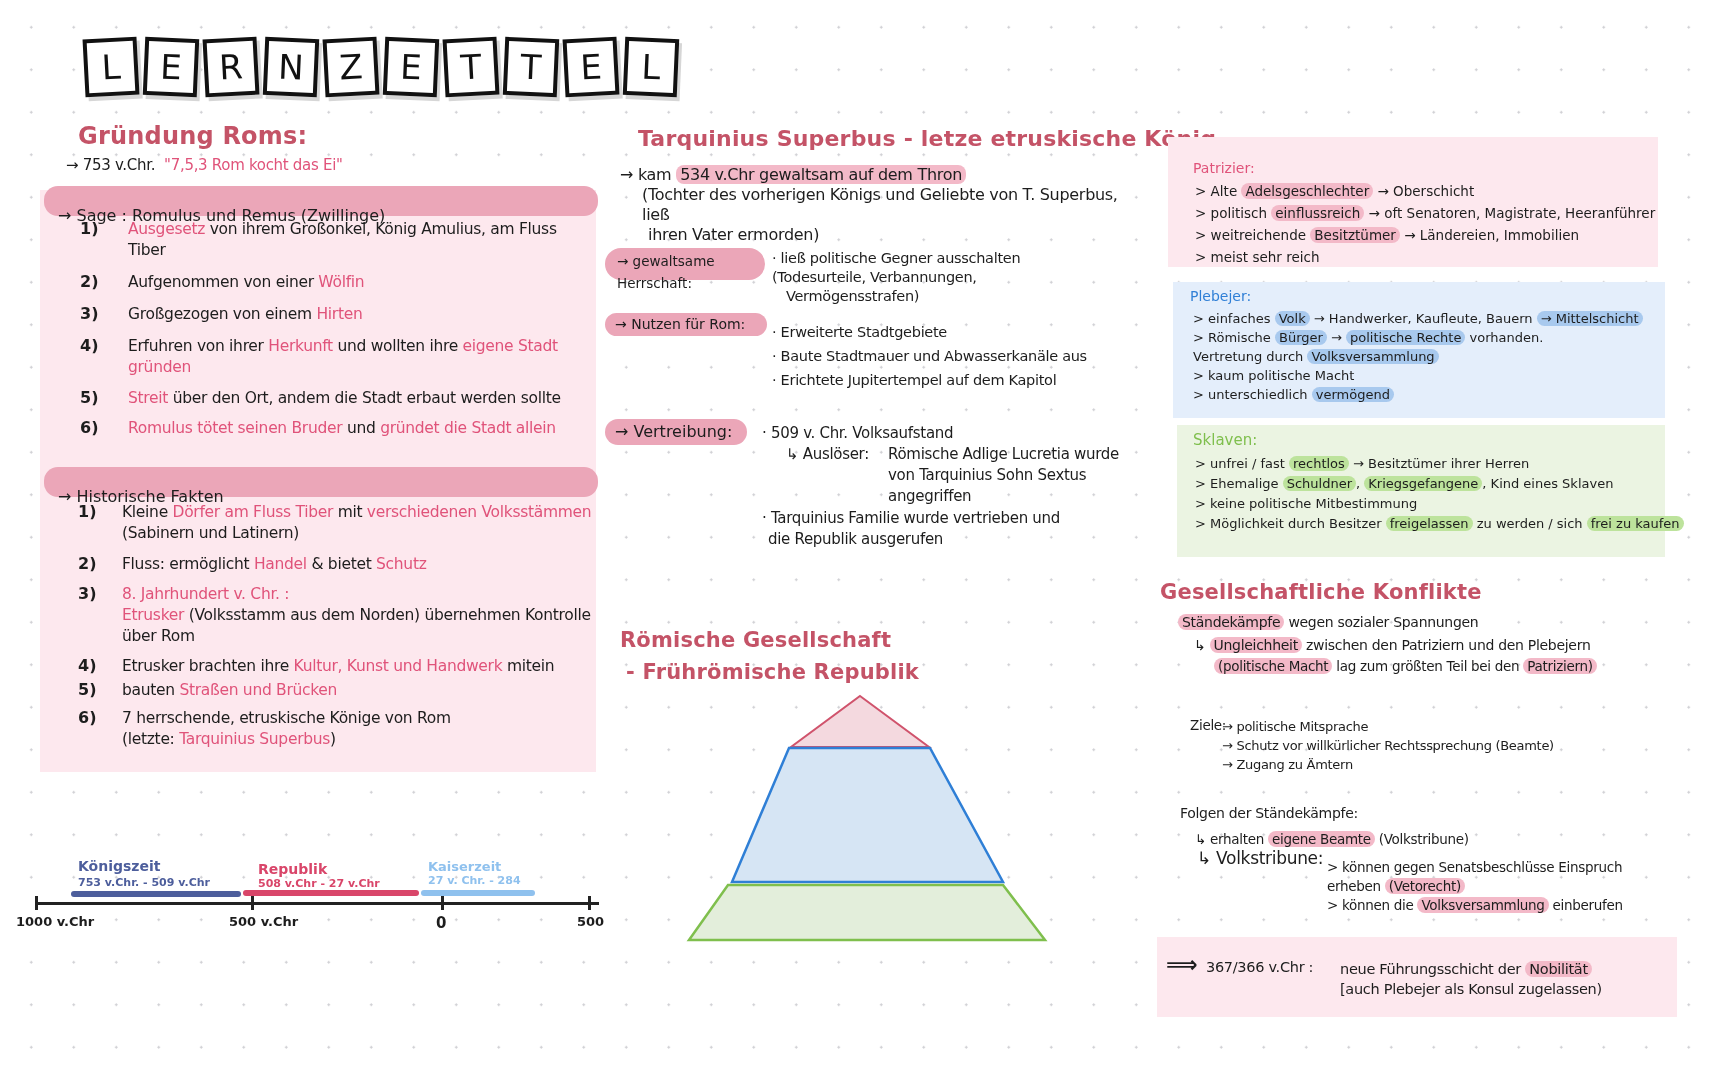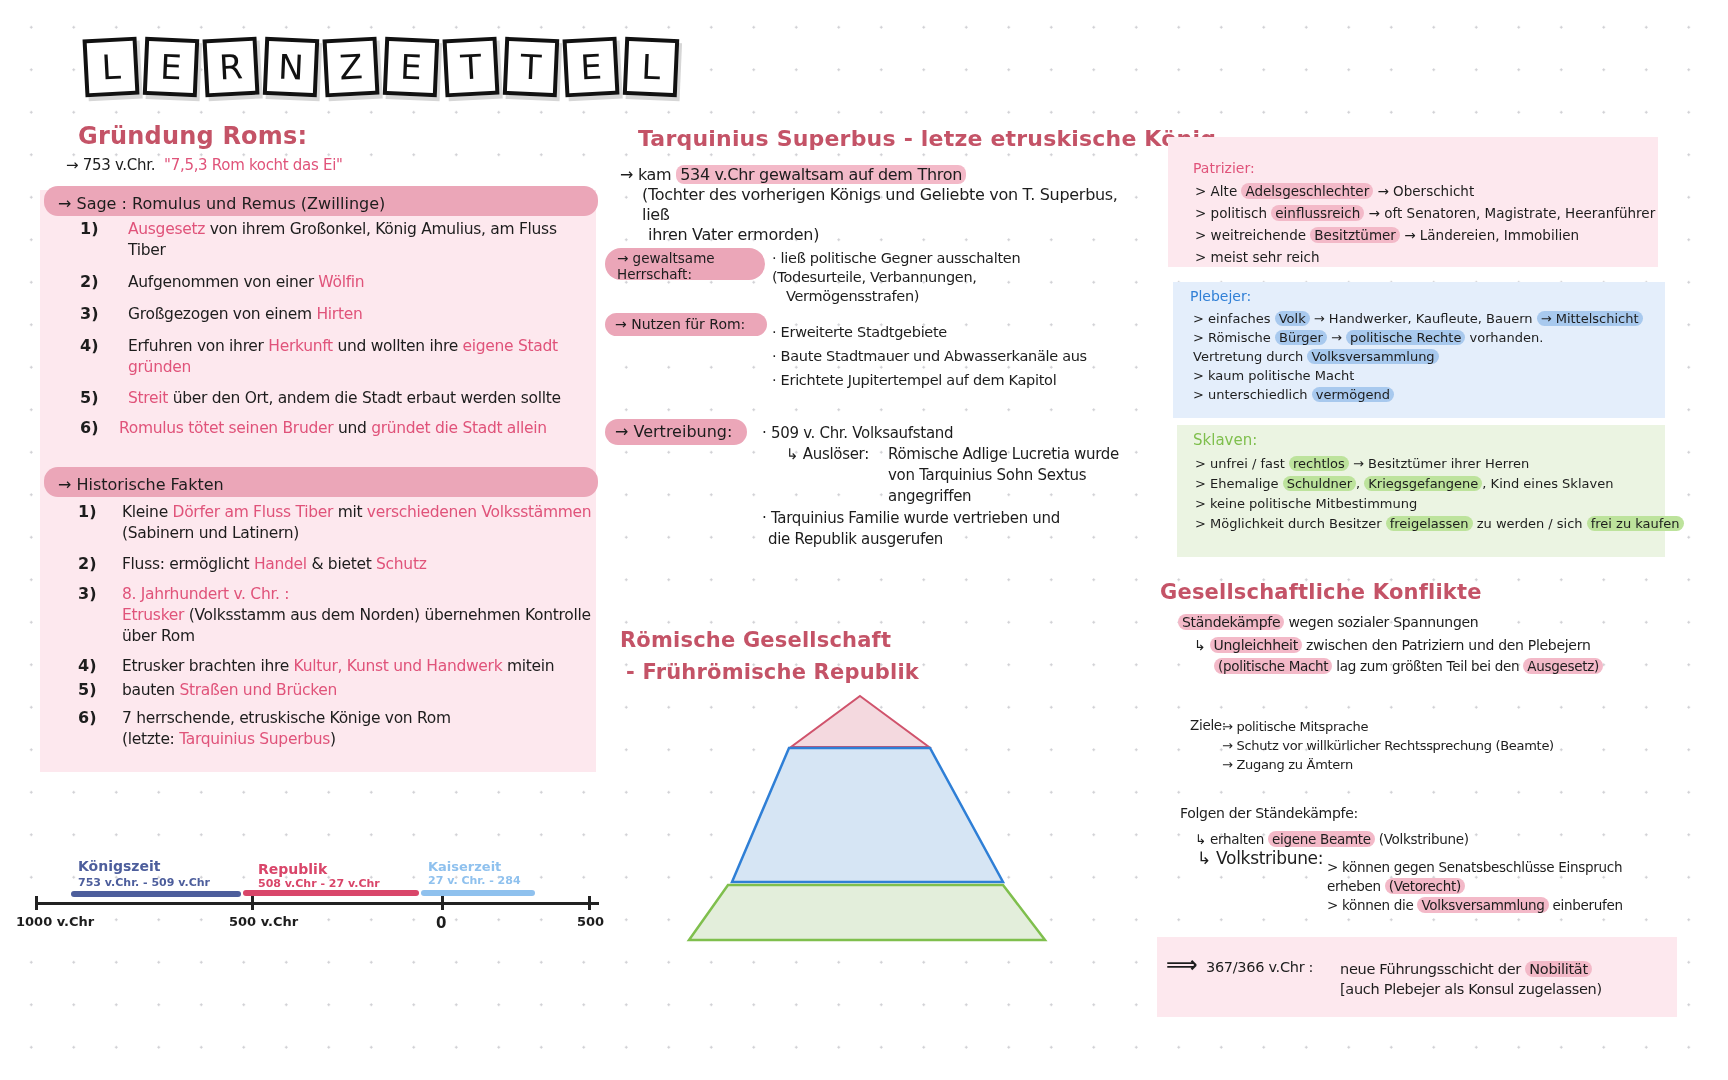--- a/index.html
+++ b/index.html
@@ -28,21 +28,21 @@
   }
   .tile:nth-child(odd) { transform: rotate(-3deg); }
   .tile:nth-child(even) { transform: rotate(2.5deg); }
 
   
   .box { position: absolute; }
   .pink-bg { background: #fde8ee; }
   .blue-bg { background: #e4eefb; }
   .green-bg { background: #ebf4e2; }
   .pill { background: #eba6b8; border-radius: 14px; }
-  .pill-text { font-size: 16px; color: #1d1d1d; padding: 8px 14px; }
+  .pill-text { font-size: 16px; color: #1d1d1d; padding: 20px 14px; }
   .hl-pink { background: #f3b9c8; border-radius: 8px; padding: 0 4px; }
   .hl-blue { background: #a8c9ee; border-radius: 8px; padding: 0 4px; }
   .hl-green { background: #bde39c; border-radius: 8px; padding: 0 4px; }
 
   .row { position: absolute; font-size: 15.5px; line-height: 20px; }
   .num { position: absolute; font-size: 16px; font-weight: bold; }
   .small { font-size: 13.5px; line-height: 18px; margin-left: 7px; }
 
   
   .tl-axis { position: absolute; height: 3px; background: #222; }
@@ -83,21 +83,21 @@
     <div class="num" style="left: 80px; top: 272px;">2)</div>
     <div class="row hand" style="left: 128px; top: 272px;"><span>Aufgenommen von einer </span><span class="red">Wölfin</span></div>
     <div class="num" style="left: 80px; top: 304px;">3)</div>
     <div class="row hand" style="left: 128px; top: 304px;"><span>Großgezogen von einem </span><span class="red">Hirten</span></div>
     <div class="num" style="left: 80px; top: 336px;">4)</div>
     <div class="row hand" style="left: 128px; top: 336px;"><span>Erfuhren von ihrer </span><span class="red">Herkunft</span><span> und wollten ihre </span><span class="red">eigene Stadt</span></div>
     <div class="row hand" style="left: 128px; top: 357px;"><span class="red">gründen</span></div>
     <div class="num" style="left: 80px; top: 388px;">5)</div>
     <div class="row hand" style="left: 128px; top: 388px;"><span class="red">Streit</span><span> über den Ort, andem die Stadt erbaut werden sollte</span></div>
     <div class="num" style="left: 80px; top: 418px;">6)</div>
-    <div class="row hand" style="left: 119px; top: 418px;"><span class="red">Romulus tötet seinen Bruder</span><span> und </span><span class="red">gründet die Stadt allein</span></div>
+    <div class="row hand" style="left: 128px; top: 418px;"><span class="red">Romulus tötet seinen Bruder</span><span> und </span><span class="red">gründet die Stadt allein</span></div>
   </div>
 
 <div class="box pink-bg" style="left:40px; top:465px; width:556px; height:307px;"></div>
 <div class="box pill" style="left:44px; top:467px; width:554px; height:30px;">
   <div class="pill-text">→ Historische Fakten</div>
 </div>
 <div id="fakten-list">
     <div class="num" style="left: 78px; top: 502px;">1)</div>
     <div class="row hand" style="left: 122px; top: 502px;"><span>Kleine </span><span class="red">Dörfer am Fluss Tiber</span><span> mit </span><span class="red">verschiedenen Volksstämmen</span></div>
     <div class="row hand" style="left: 122px; top: 523px;"><span>(Sabinern und Latinern)</span></div>
@@ -140,21 +140,21 @@
 </div>
 
 <div class="abs title-red" style="left:638px; top:126px; font-size:22px;">Tarquinius Superbus - letze etruskische König</div>
 <div class="abs hand" style="left:620px; top:165px; font-size:16px; line-height:20px; width:520px;">
   <div><span>→ kam </span><span class="hl-pink">534 v.Chr gewaltsam auf dem Thron</span></div>
   <div style="padding-left:22px;">(Tochter des vorherigen Königs und Geliebte von T. Superbus, ließ</div>
   <div style="padding-left:28px;">ihren Vater ermorden)</div>
 </div>
 
 <div class="box pill" style="left:605px; top:248px; width:160px; height:32px; border-radius:16px;">
-  <div style="font-size:13.5px; line-height:16px; padding:2px 10px 0 12px;">→ gewaltsame Herrschaft:</div>
+  <div style="font-size:13.5px; line-height:22px; padding:2px 10px 0 12px;">→ gewaltsame Herrschaft:</div>
 </div>
 <div class="abs hand" style="left:772px; top:249px; font-size:14.5px; line-height:19px;">
   <div>· ließ politische Gegner ausschalten</div>
   <div>(Todesurteile, Verbannungen,</div>
   <div style="padding-left:14px;">Vermögensstrafen)</div>
 </div>
 
 <div class="box pill" style="left:605px; top:313px; width:162px; height:23px; border-radius:12px;">
   <div style="font-size:14px; line-height:23px; padding:0 10px;">→ Nutzen für Rom:</div>
 </div>
@@ -217,21 +217,21 @@
     <div><span>&gt; unfrei / fast </span><span class="hl-green">rechtlos</span><span> → Besitztümer ihrer Herren</span></div>
     <div><span>&gt; Ehemalige </span><span class="hl-green">Schuldner</span><span>, </span><span class="hl-green">Kriegsgefangene</span><span>, Kind eines Sklaven</span></div>
     <div><span>&gt; keine politische Mitbestimmung</span></div>
     <div><span>&gt; Möglichkeit durch Besitzer </span><span class="hl-green">freigelassen</span><span> zu werden / sich </span><span class="hl-green">frei zu kaufen</span></div>
   </div>
 
 <div class="abs title-red" style="left:1160px; top:580px; font-size:21px;">Gesellschaftliche Konflikte</div>
 <div id="konflikte-lines" class="abs hand" style="left:1178px; top:611px; font-size:14px; line-height:23px;">
     <div style="padding-left: 0px;"><span class="hl-pink">Ständekämpfe</span><span> wegen sozialer Spannungen</span></div>
     <div style="padding-left: 16px;"><span>↳ </span><span class="hl-pink">Ungleichheit</span><span> zwischen den Patriziern und den Plebejern</span></div>
-    <div style="padding-left: 36px; font-size: 13.5px; line-height: 18px;"><span class="hl-pink">(politische Macht</span><span> lag zum größten Teil bei den </span><span class="hl-pink">Ausgesetz)</span></div>
+    <div style="padding-left: 36px; font-size: 13.5px; line-height: 18px;"><span class="hl-pink">(politische Macht</span><span> lag zum größten Teil bei den </span><span class="hl-pink">Patriziern)</span></div>
   </div>
 
 <div class="abs hand" style="left:1190px; top:717px; font-size:13.5px;">Ziele:</div>
 <div class="abs hand" style="left:1222px; top:717px; font-size:13px; line-height:19px;">
   <div style="padding-left:0;">→ politische Mitsprache</div>
   <div>→ Schutz vor willkürlicher Rechtssprechung (Beamte)</div>
   <div>→ Zugang zu Ämtern</div>
 </div>
 
 <div class="abs hand" style="left:1180px; top:805px; font-size:14px;">Folgen der Ständekämpfe:</div>

